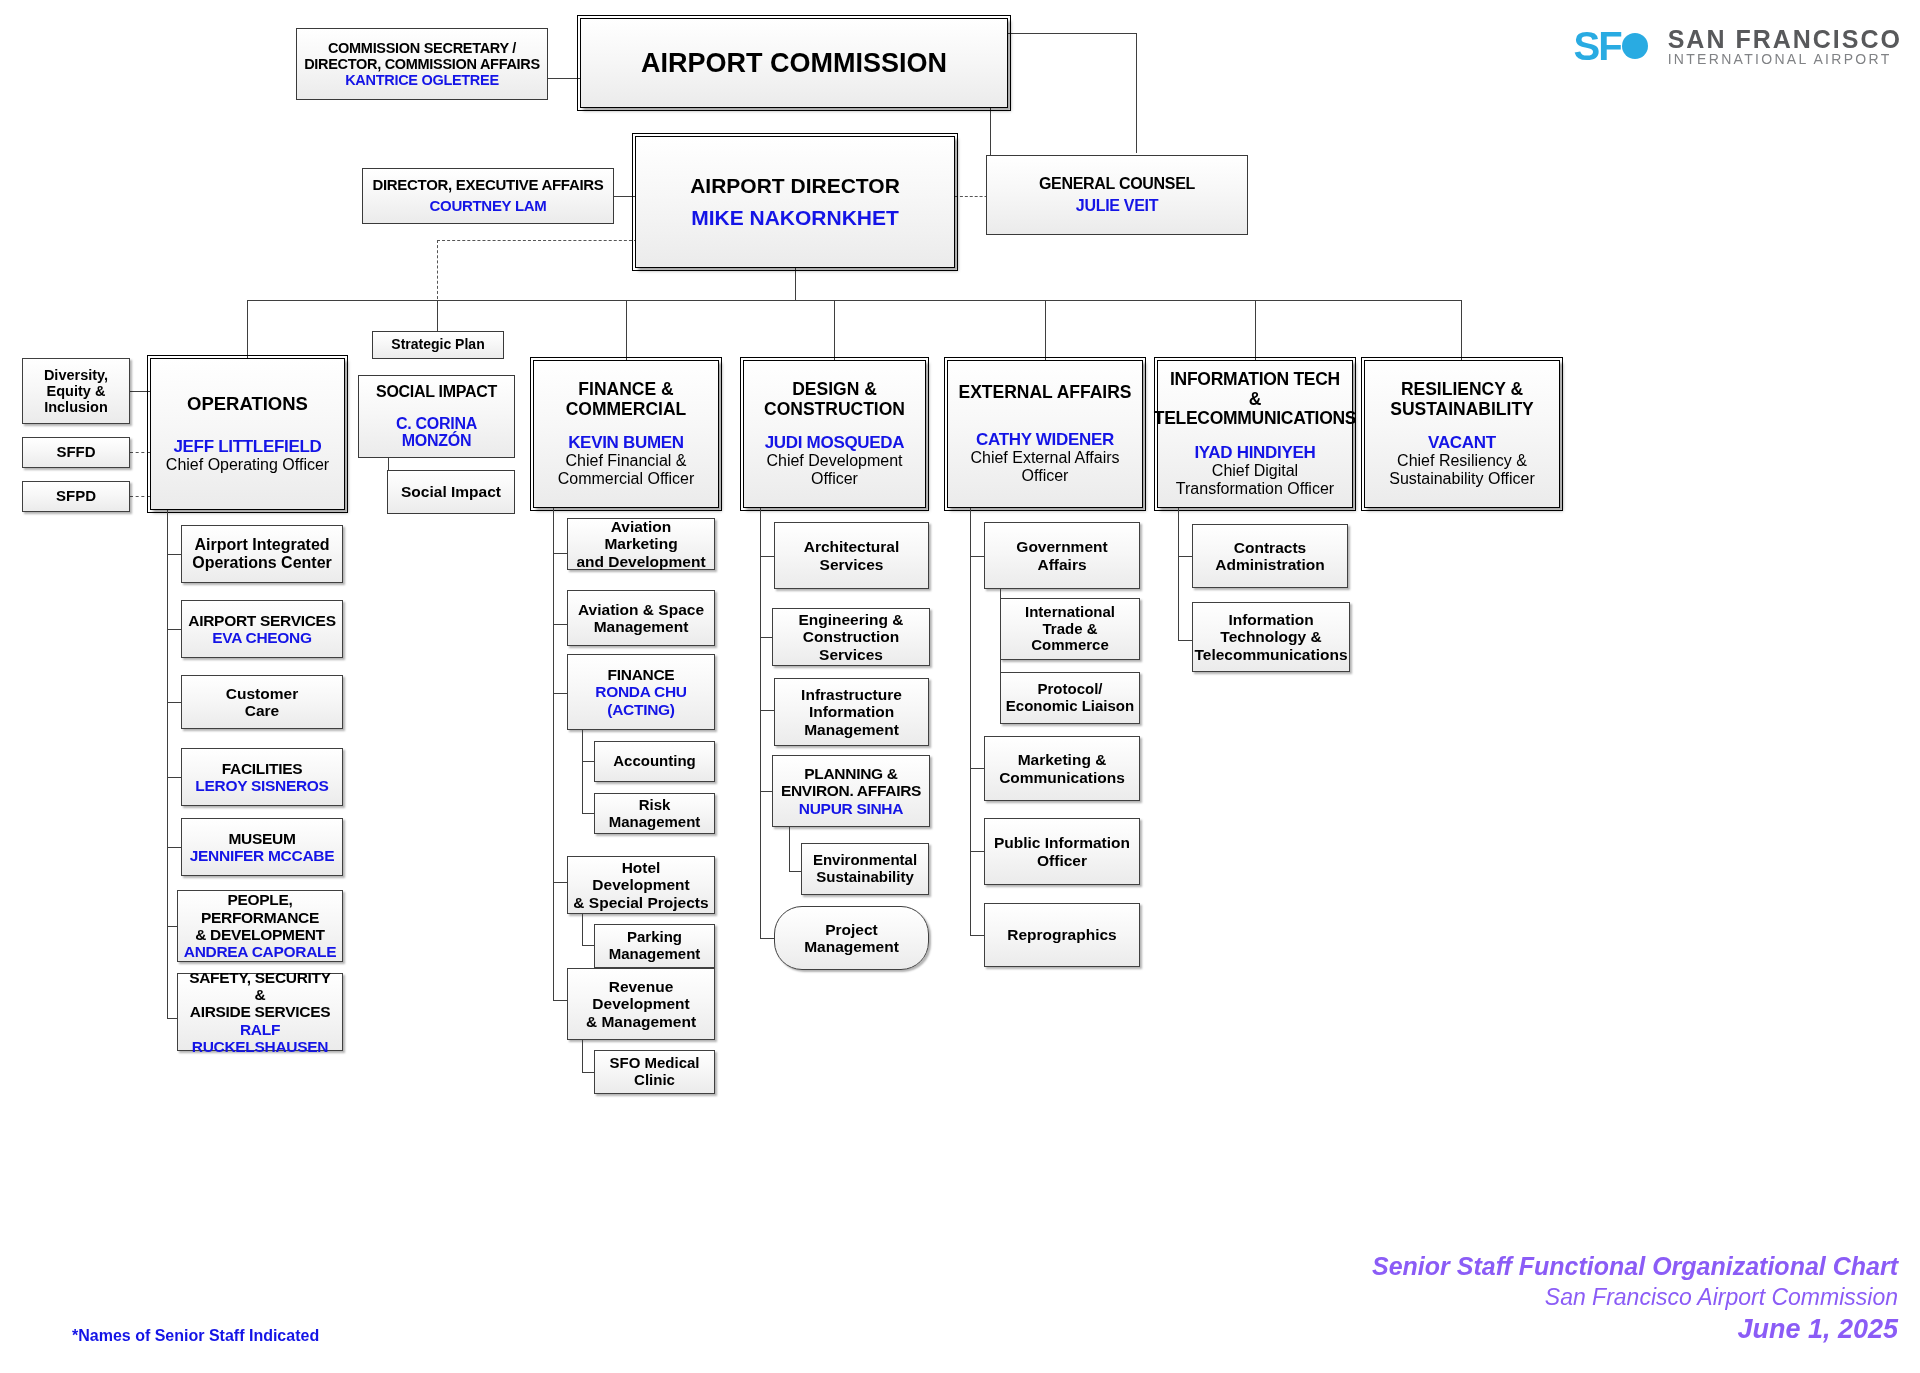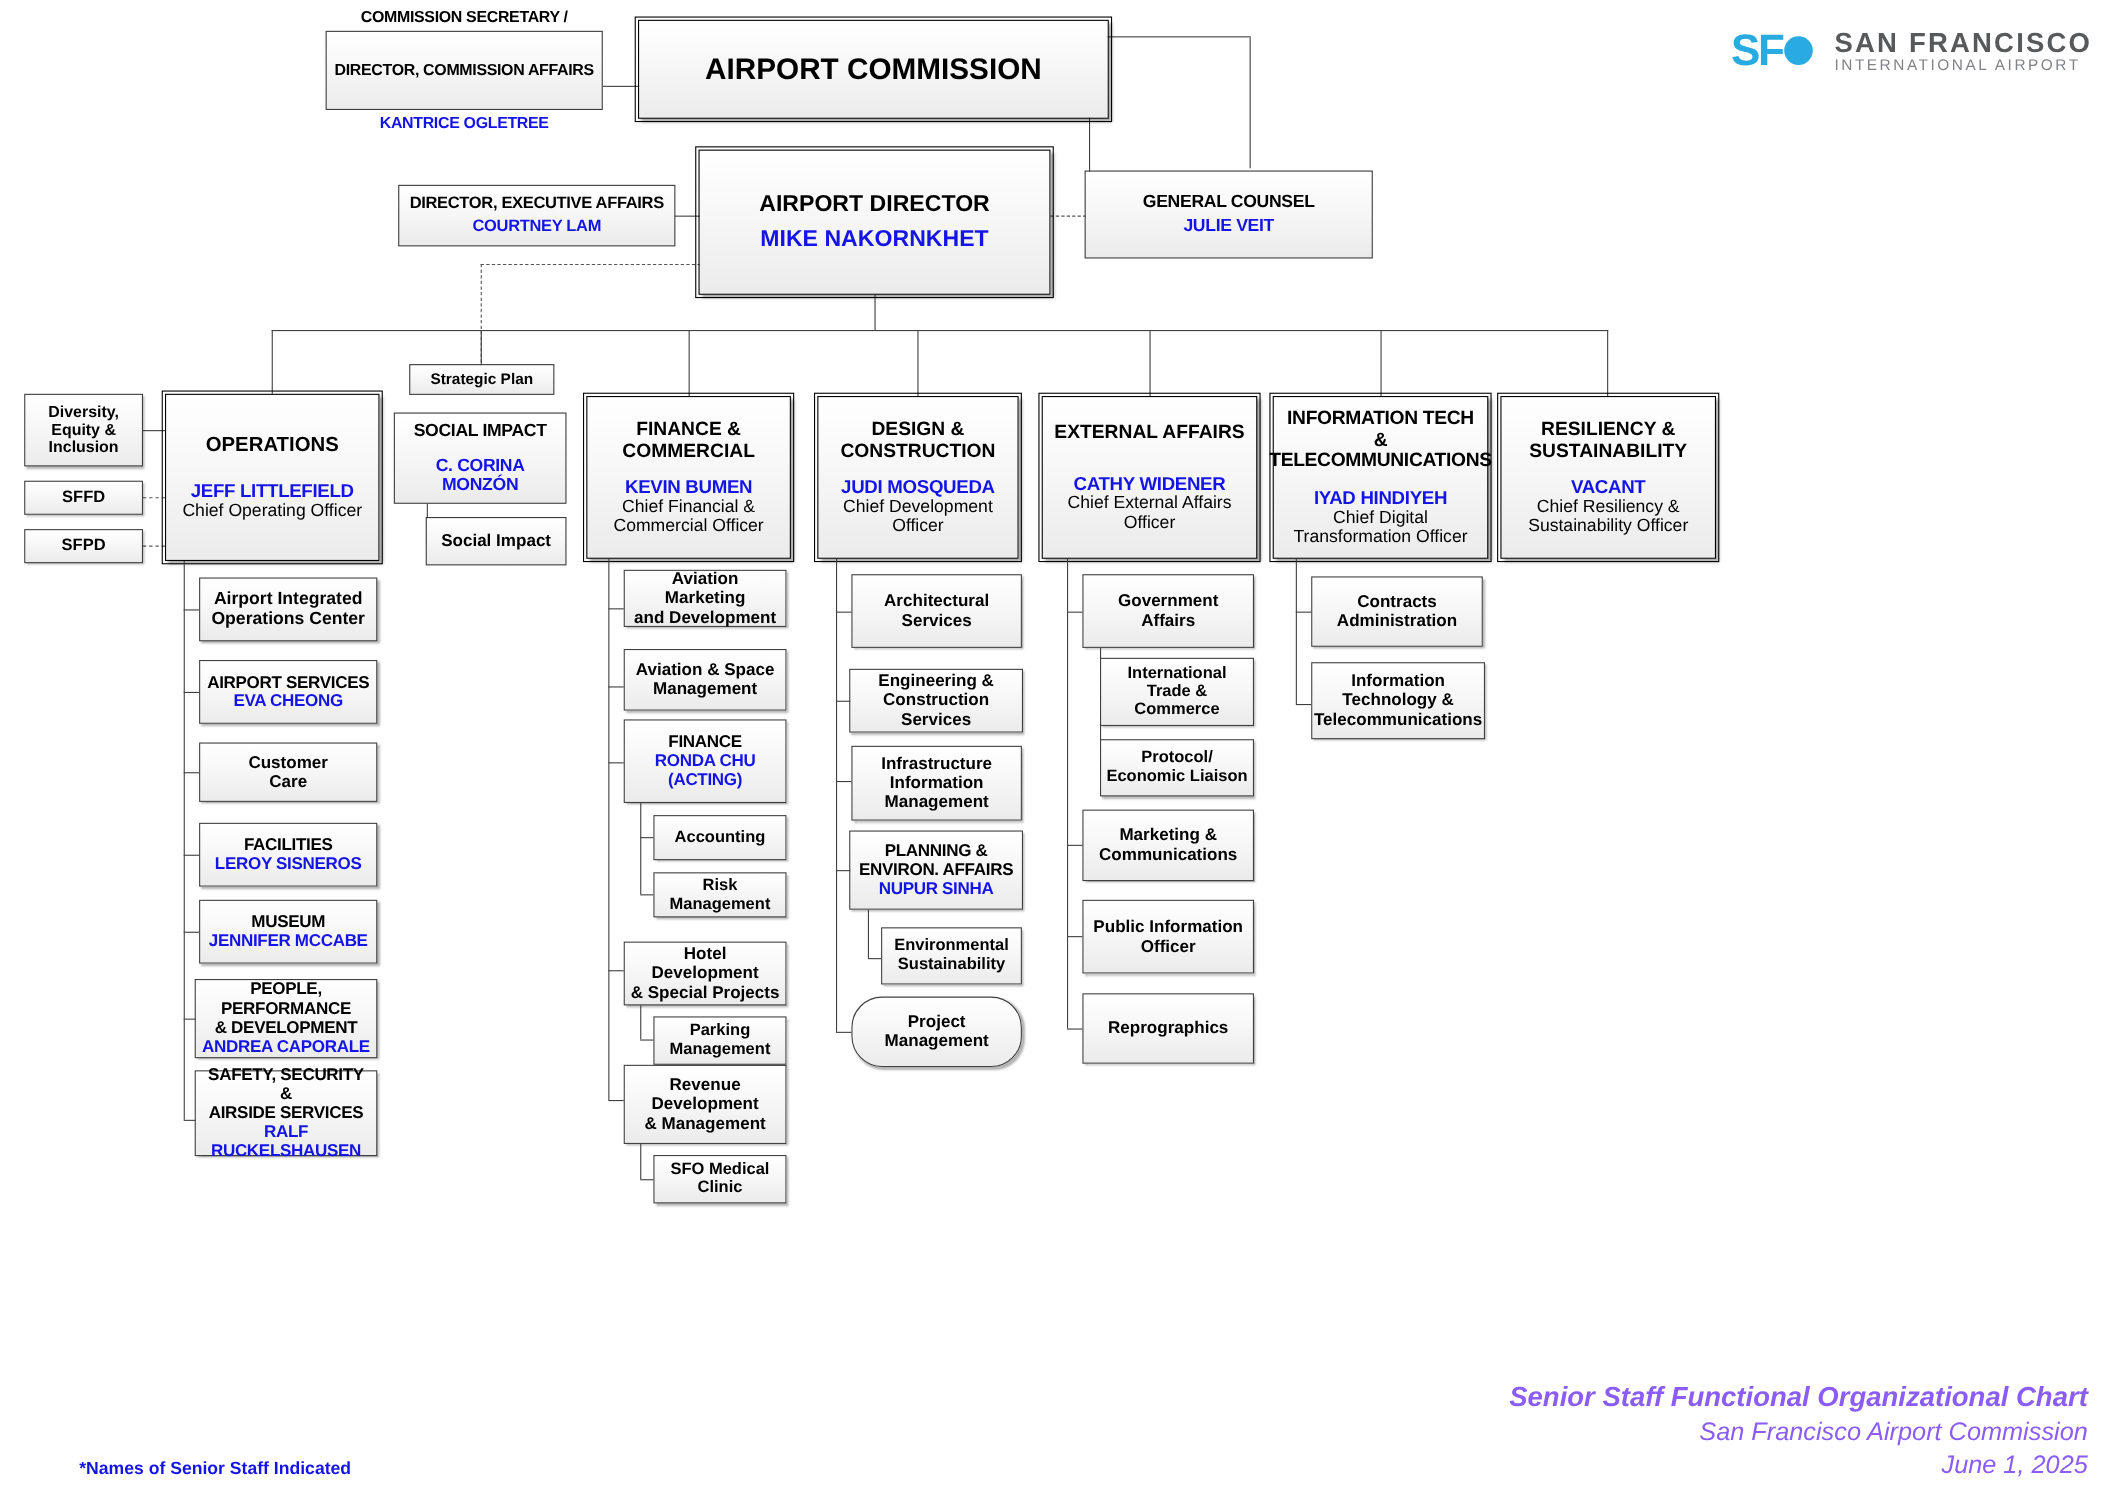--- a/index.html
+++ b/index.html
@@ -115,21 +115,21 @@
   
   #footer {
     position: absolute;
     right: 22px;
     bottom: 28px;
     text-align: right;
     color: #8b5cf6;
   }
   #footer .f1 { font-size: 25px; font-weight: bold; font-style: italic; }
   #footer .f2 { font-size: 23px; font-style: italic; margin-top: 3px;}
-  #footer .f3 { font-size: 23px; font-weight: normal; font-style: italic; margin-top: 3px;}
+  #footer .f3 { font-size: 27px; font-weight: bold; font-style: italic; margin-top: 3px;}
 
   #note {
     position: absolute;
     left: 72px;
     top: 1327px;
     font-size: 16px;
     font-weight: bold;
     color: #1414e6;
   }
 </style>
@@ -176,21 +176,21 @@
   <div class="ln v" style="left:1461px;top:300px;height:60px;"></div>
 
   <div class="ln h" style="left:130px;top:391px;width:20px;"></div>
   <div class="dash-h" style="left:130px;top:452px;width:20px;"></div>
   <div class="dash-h" style="left:130px;top:496px;width:20px;"></div>
 
   <div class="box double" style="left:580px;top:18px;width:428px;height:90px;font-size:27px;">
     <span class="ttl">AIRPORT COMMISSION</span>
   </div>
 
-  <div class="box plain" style="left:296px;top:28px;width:252px;height:72px;font-size:14.5px;gap:32px;">
+  <div class="box plain" style="left:296px;top:28px;width:252px;height:72px;font-size:14.5px;">
     <span class="ttl cond">COMMISSION SECRETARY /</span>
     <span class="ttl cond">DIRECTOR, COMMISSION AFFAIRS</span>
     <span class="name cond">KANTRICE OGLETREE</span>
   </div>
 
   <div class="box double" style="left:635px;top:136px;width:320px;height:132px;font-size:21px;">
     <span class="ttl">AIRPORT DIRECTOR</span>
     <span class="name" style="margin-top:8px;">MIKE NAKORNKHET</span>
   </div>
 

